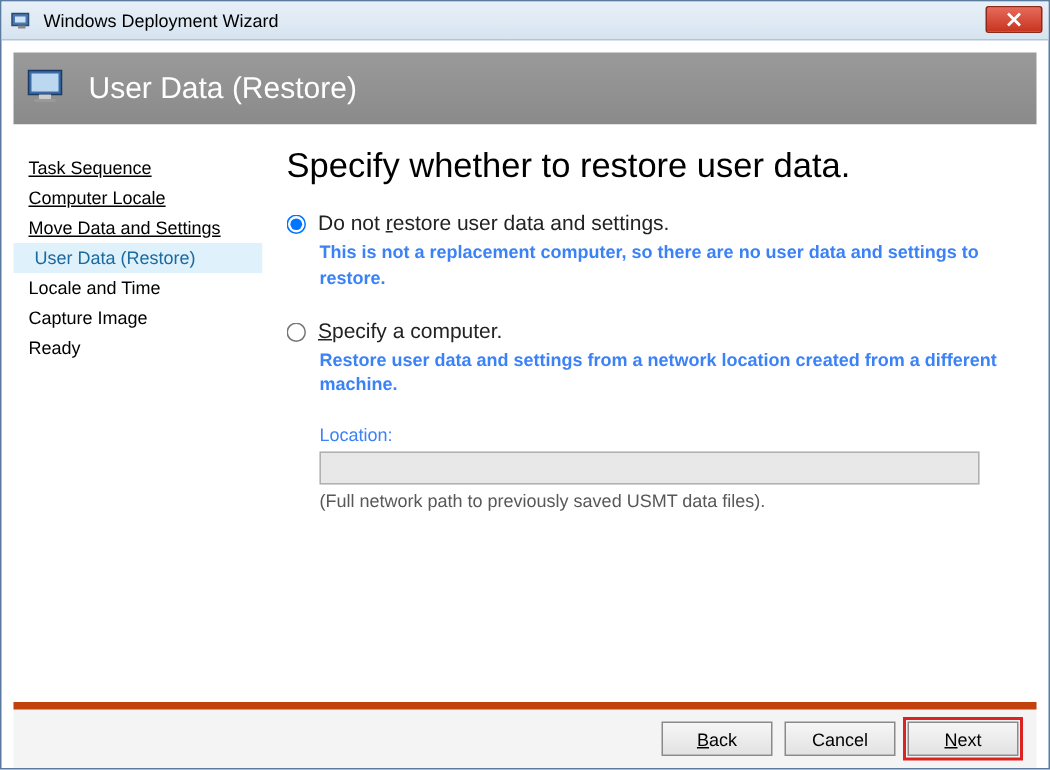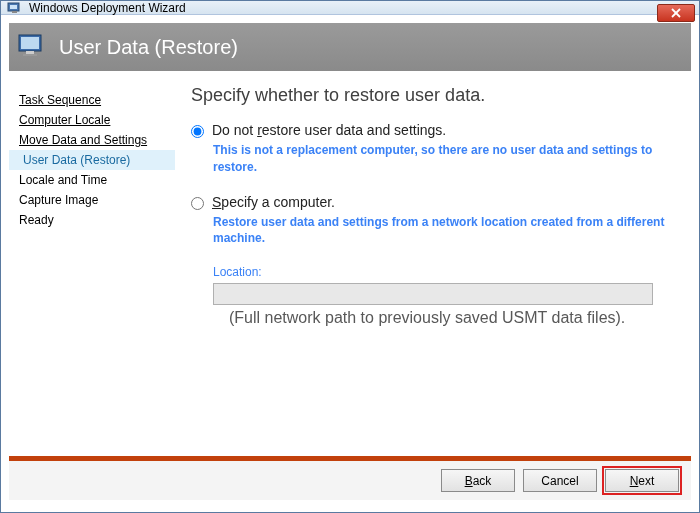--- a/index.html
+++ b/index.html
@@ -6,21 +6,21 @@
   body {
     font-family: "Segoe UI", Tahoma, sans-serif;
     font-size: 12px;
     background: #fff;
     width: 700px;
     height: 513px;
     overflow: hidden;
     border: 1px solid #5a7aa0;
   }
   .titlebar {
-    height: 14px;
+    height: 26px;
     background: linear-gradient(#e8f0f8, #d6e4f0);
     border-bottom: 1px solid #b0c4de;
     display: flex;
     align-items: center;
     padding: 0 0 0 6px;
     position: relative;
   }
   .titlebar-icon {
     width: 16px; height: 16px;
     margin-right: 6px;
@@ -79,22 +79,22 @@
     background: #dff1fb;
     color: #1a6aa0;
     padding-left: 14px;
   }
   .main {
     flex: 1;
     padding: 14px 12px 10px 16px;
     background: #fff;
   }
   .page-heading {
-    color: #404040;
-    font-size: 18px;
+    color: #000000;
+    font-size: 23px;
     font-weight: 400;
     margin-bottom: 16px;
   }
   .radio-row {
     display: flex;
     align-items: flex-start;
     margin-bottom: 4px;
   }
   .radio-row input[type=radio] {
     margin-top: 3px;
@@ -122,23 +122,23 @@
   .loc-input {
     margin-left: 22px;
     width: 440px;
     height: 22px;
     background: #e8e8e8;
     border: 1px solid #b0b0b0;
     padding: 0 4px;
     font-size: 12px;
   }
   .loc-hint {
-    font-size: 16px;
+    font-size: 12px;
     color: #585858;
-    margin-left: 38px;
+    margin-left: 22px;
     margin-top: 4px;
   }
   .footer {
     height: 44px;
     border-top: 5px solid #c2410c;
     background: #f4f4f4;
     margin: 0 8px 8px 8px;
     display: flex;
     align-items: center;
     justify-content: flex-end;

